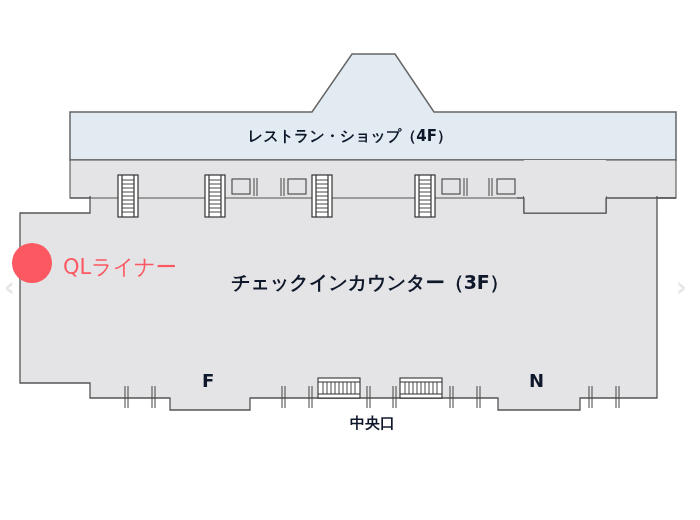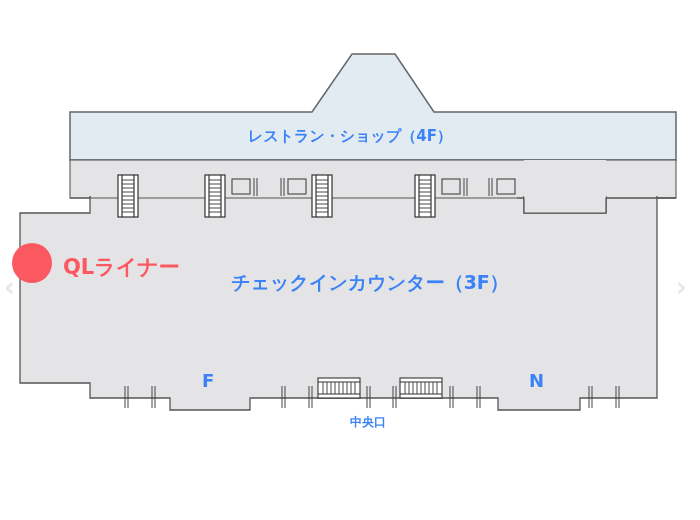--- a/index.html
+++ b/index.html
@@ -1,26 +1,26 @@
 <!DOCTYPE html>
 <html><head>
 <meta charset="utf-8">
 <style>
   html, body { margin:0; padding:0; background:#ffffff; }
   body { width:700px; height:520px; position:relative; overflow:hidden;
          font-family:"DejaVu Sans", "Liberation Sans", sans-serif; }
   svg.map { position:absolute; left:0; top:0; }
-  .label { position:absolute; font-weight:bold; color:#3b82f6; white-space:nowrap; }
+  .label { position:absolute; font-weight:bold; color:#0f172a; white-space:nowrap; }
   .lbl-top { left:0; width:700px; text-align:center; top:127px; font-size:15px; }
   .lbl-checkin { left:190px; width:360px; text-align:center; top:271px; font-size:19px; line-height:22px; }
   .lbl-F { left:202px; top:370px; font-size:18px; }
   .lbl-N { left:529px; top:370px; font-size:18px; }
-  .lbl-central { left:350px; top:414px; font-size:12px; }
+  .lbl-central { left:350px; top:414px; font-size:15px; }
   .ql-dot { position:absolute; left:12px; top:243px; width:40px; height:40px; border-radius:50%; background:#fb5862; cursor:pointer; }
-  .ql-text { position:absolute; left:63px; top:253px; font-size:21px; font-weight:bold; color:#fb5862; }
+  .ql-text { position:absolute; left:63px; top:253px; font-size:21px; font-weight:normal; color:#fb5862; }
   .nav { position:absolute; top:272px; font-size:26px; color:#e6e6e6; cursor:pointer; font-weight:bold; }
   .nav-prev { left:4px; }
   .nav-next { left:676px; }
 </style>
 </head>
 <body>
 
 <svg class="map" width="700" height="520" viewBox="0 0 700 520">
 
   <polygon points="70,112 312,112 352,54 395,54 434,112 676,112 676,160 70,160" fill="#e2eaf2" stroke="#666" stroke-width="1.5"></polygon>

